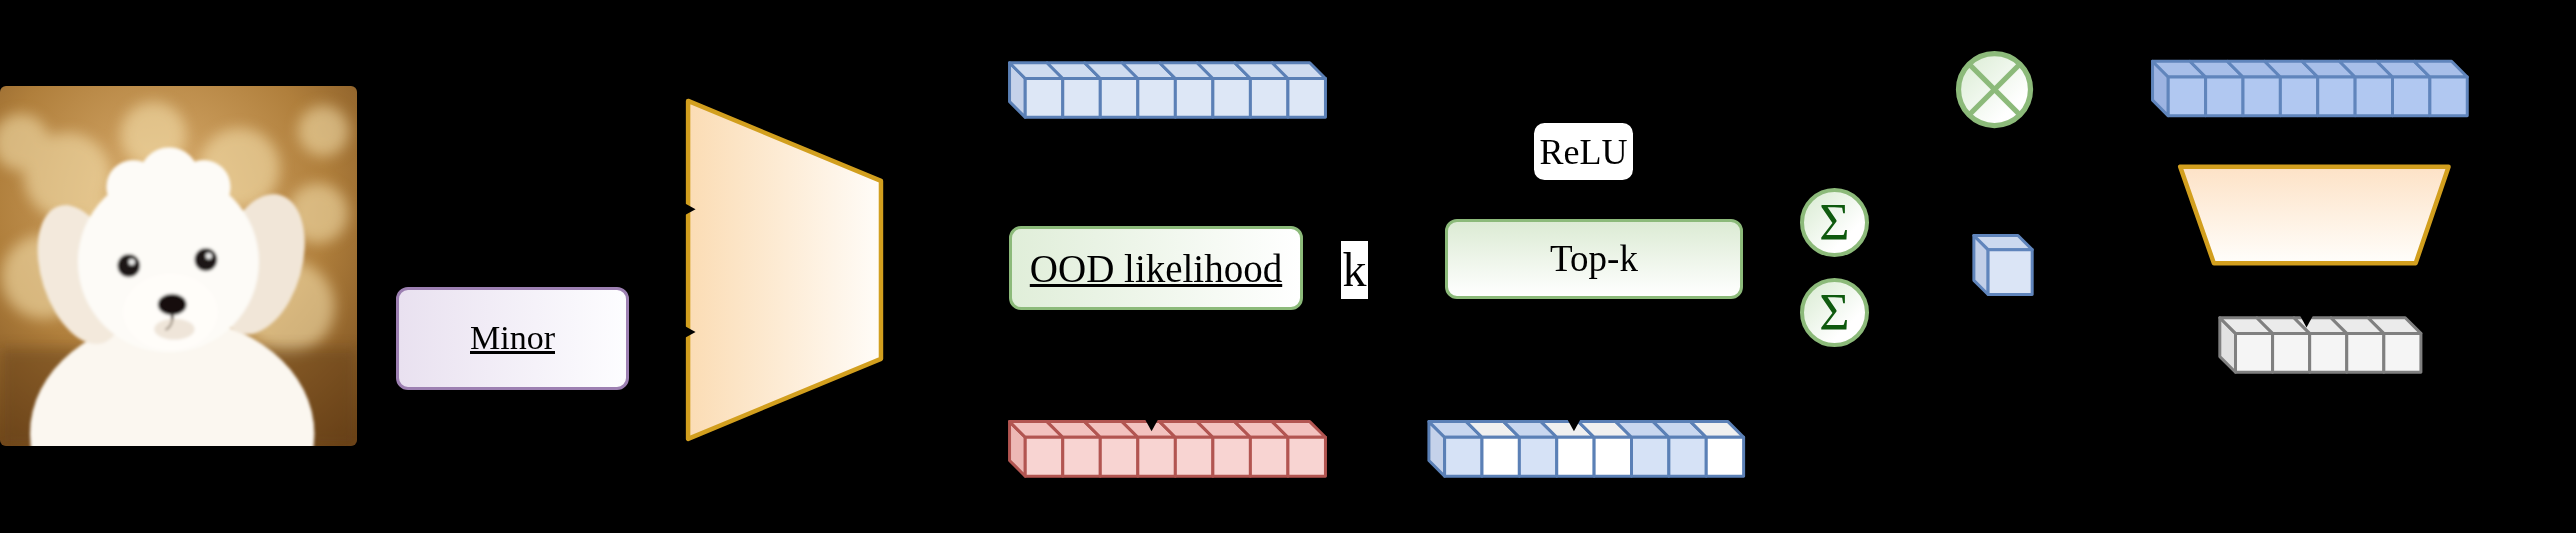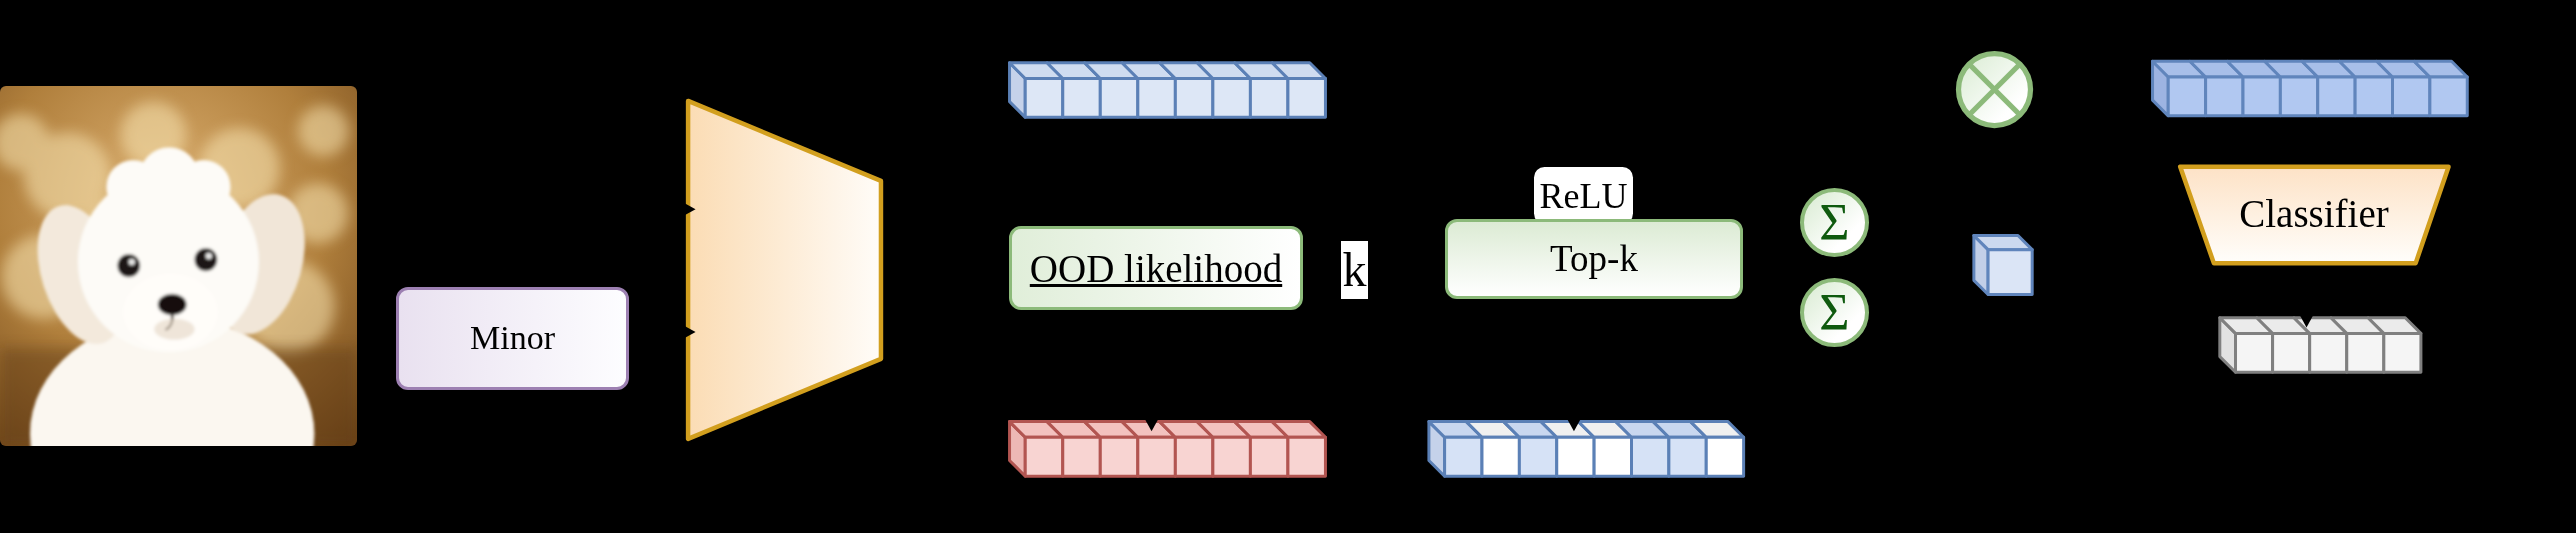--- a/index.html
+++ b/index.html
@@ -6,26 +6,26 @@
   .canvas{position:relative;width:2576px;height:533px;background:#000000;overflow:hidden;
           font-family:"Liberation Serif","DejaVu Serif",serif;color:#000;}
 
   
   .photo{position:absolute;left:0;top:86px;width:357px;height:360px;border-radius:6px;overflow:hidden;}
 
   
   .dbox{position:absolute;box-sizing:border-box;display:flex;align-items:center;justify-content:center;
         text-align:center;border-radius:12px;}
   .minor{left:396px;top:287px;width:233px;height:103px;border:3.7px solid #9d80b2;
-         background:linear-gradient(90deg,#e9e1f0 0%,#fdfdff 100%);font-size:34px;line-height:1.42;}
+         background:linear-gradient(90deg,#e9e1f0 0%,#fdfdff 100%);font-size:34px;line-height:1.42;text-decoration:underline;}
   .ood{left:1009px;top:226px;width:294px;height:84px;border:3.7px solid #8cba7a;
        background:linear-gradient(90deg,#e0eed9 0%,#ffffff 100%);font-size:39px;text-decoration:underline;}
   .topk{left:1445px;top:219px;width:298px;height:80px;border:3.7px solid #8cba7a;
         background:linear-gradient(180deg,#dcebd4 0%,#ffffff 100%);font-size:37px;line-height:1.2;}
-  .relu{left:1534px;top:123px;width:99px;height:57px;background:#ffffff;border-radius:10.5px;font-size:36px;margin-top:44px;}
+  .relu{left:1534px;top:123px;width:99px;height:57px;background:#ffffff;border-radius:10.5px;font-size:36px;}
   .klabel{position:absolute;left:1341px;top:241px;width:27px;height:58px;background:#ffffff;
           font-size:48px;line-height:58px;text-align:center;}
 
   
   .opcircle{position:absolute;box-sizing:border-box;border:4.5px solid #8cba7a;border-radius:50%;
             background:linear-gradient(135deg,#d8ebd1 0%,#ffffff 72%);
             display:flex;align-items:center;justify-content:center;
             color:#0e5a0e;font-size:52px;}
   .sigma1{left:1800px;top:188px;width:69px;height:69px;}
   .sigma2{left:1800px;top:278px;width:69px;height:69px;}
@@ -260,16 +260,15 @@
           <stop offset="0%" stop-color="#d8ebd1"></stop>
             <stop offset="75%" stop-color="#ffffff"></stop>
         </linearGradient>
       </defs>
       <circle cx="54" cy="54" r="48" fill="url(#mulGrad)" stroke="#8cba7a" stroke-width="7"></circle>
       <line x1="21" y1="21" x2="87" y2="87" stroke="#8cba7a" stroke-width="7" stroke-linecap="round"></line>
       <line x1="87" y1="21" x2="21" y2="87" stroke="#8cba7a" stroke-width="7" stroke-linecap="round"></line>
     </svg>
   </div>
 
-  <div class="shape-label classifier-label">Classifier</div>
 
 </div>
 
 
 </body></html>

